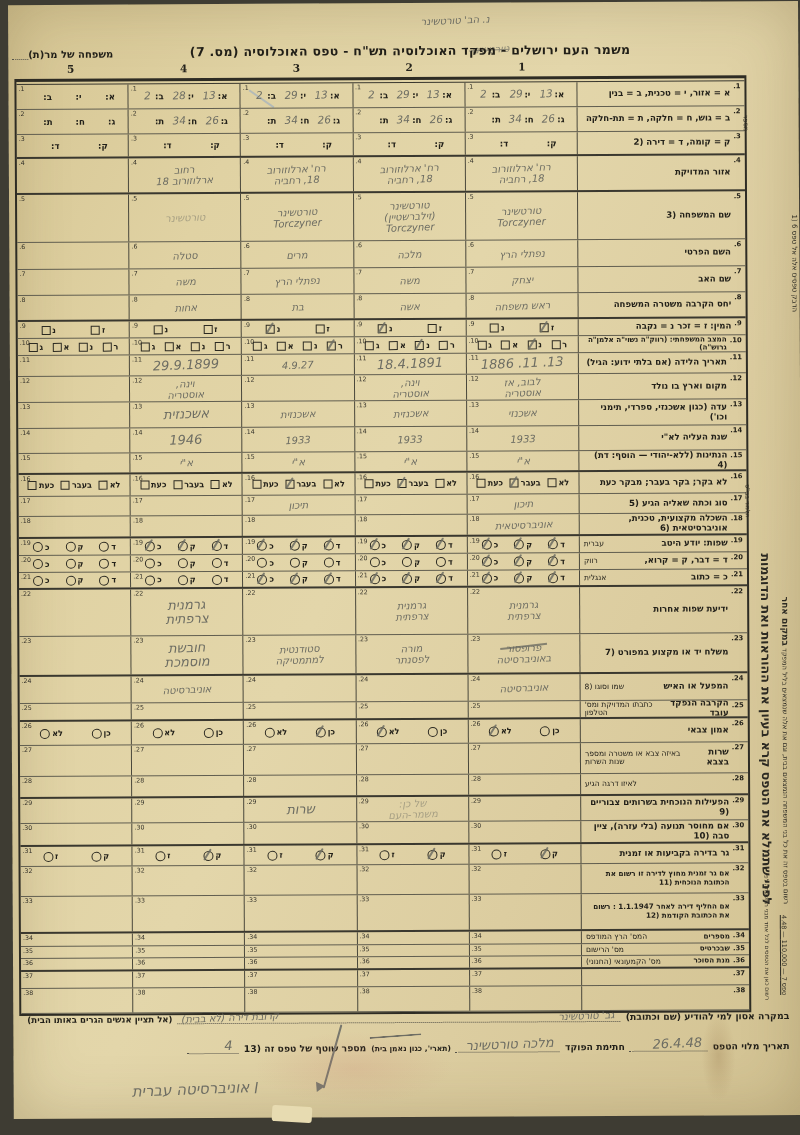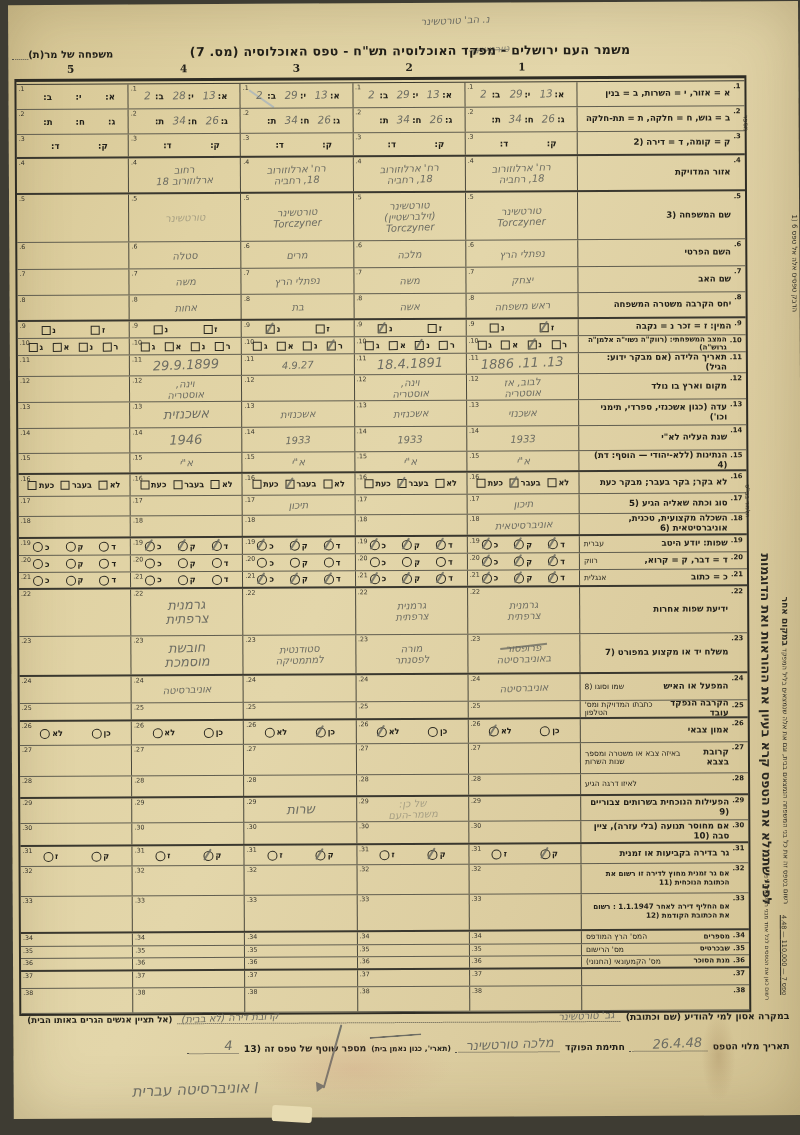--- a/index.html
+++ b/index.html
@@ -101,21 +101,21 @@
         <div class="cd">3</div>
         <div class="cd">4</div>
         <div class="cd">5</div>
       </div>
 
     <div class="ftable">
       <div class="tbody" id="tbody">
           <div class="trow" style="height: 25px;">
             <div class="lcell">
               <span class="lnum">1.</span>
-              <span class="ltxt">א = אזור,  י = השרות,  ב = בנין</span>
+              <span class="ltxt">א = אזור,  י = טכנית,  ב = בנין</span>
             </div>
             <div class="dcell kvc">
               <span class="cn">1.</span>
               <span class="kvp">
                 <span class="k">א:</span>
                 <span class="pen kv">13</span>
               </span>
               <span class="kvp">
                 <span class="k">י:</span>
                 <span class="pen kv">29</span>
@@ -671,21 +671,21 @@
               </span>
               <span class="opt">
                 <span class="og">ג</span>
                 <span class="bx"></span>
               </span>
             </div>
           </div>
           <div class="trow" style="height: 21px;">
             <div class="lcell">
               <span class="lnum">11.</span>
-              <span class="ltxt">תאריך הלידה (אם מבקר ידוע: הגיל)</span>
+              <span class="ltxt">תאריך הלידה (אם בלתי ידוע: הגיל)</span>
             </div>
             <div class="dcell">
               <span class="cn">11.</span>
               <div class="pen big">
                 <div>13. 11. 1886</div>
               </div>
             </div>
             <div class="dcell">
               <span class="cn">11.</span>
               <div class="pen big">
@@ -1456,21 +1456,21 @@
               </span>
               <span class="opt">
                 <span class="og">לא</span>
                 <span class="bx ci"></span>
               </span>
             </div>
           </div>
           <div class="trow" style="height: 31px;">
             <div class="lcell">
               <span class="lnum">27.</span>
-              <span class="ltxt">קרובת בצבא</span>
+              <span class="ltxt">שרות בצבא</span>
               <span class="lside">באיזה צבא או משטרה ומספר שנות השרות</span>
             </div>
             <div class="dcell">
               <span class="cn">27.</span>
             </div>
             <div class="dcell">
               <span class="cn">27.</span>
             </div>
             <div class="dcell">
               <span class="cn">27.</span>

